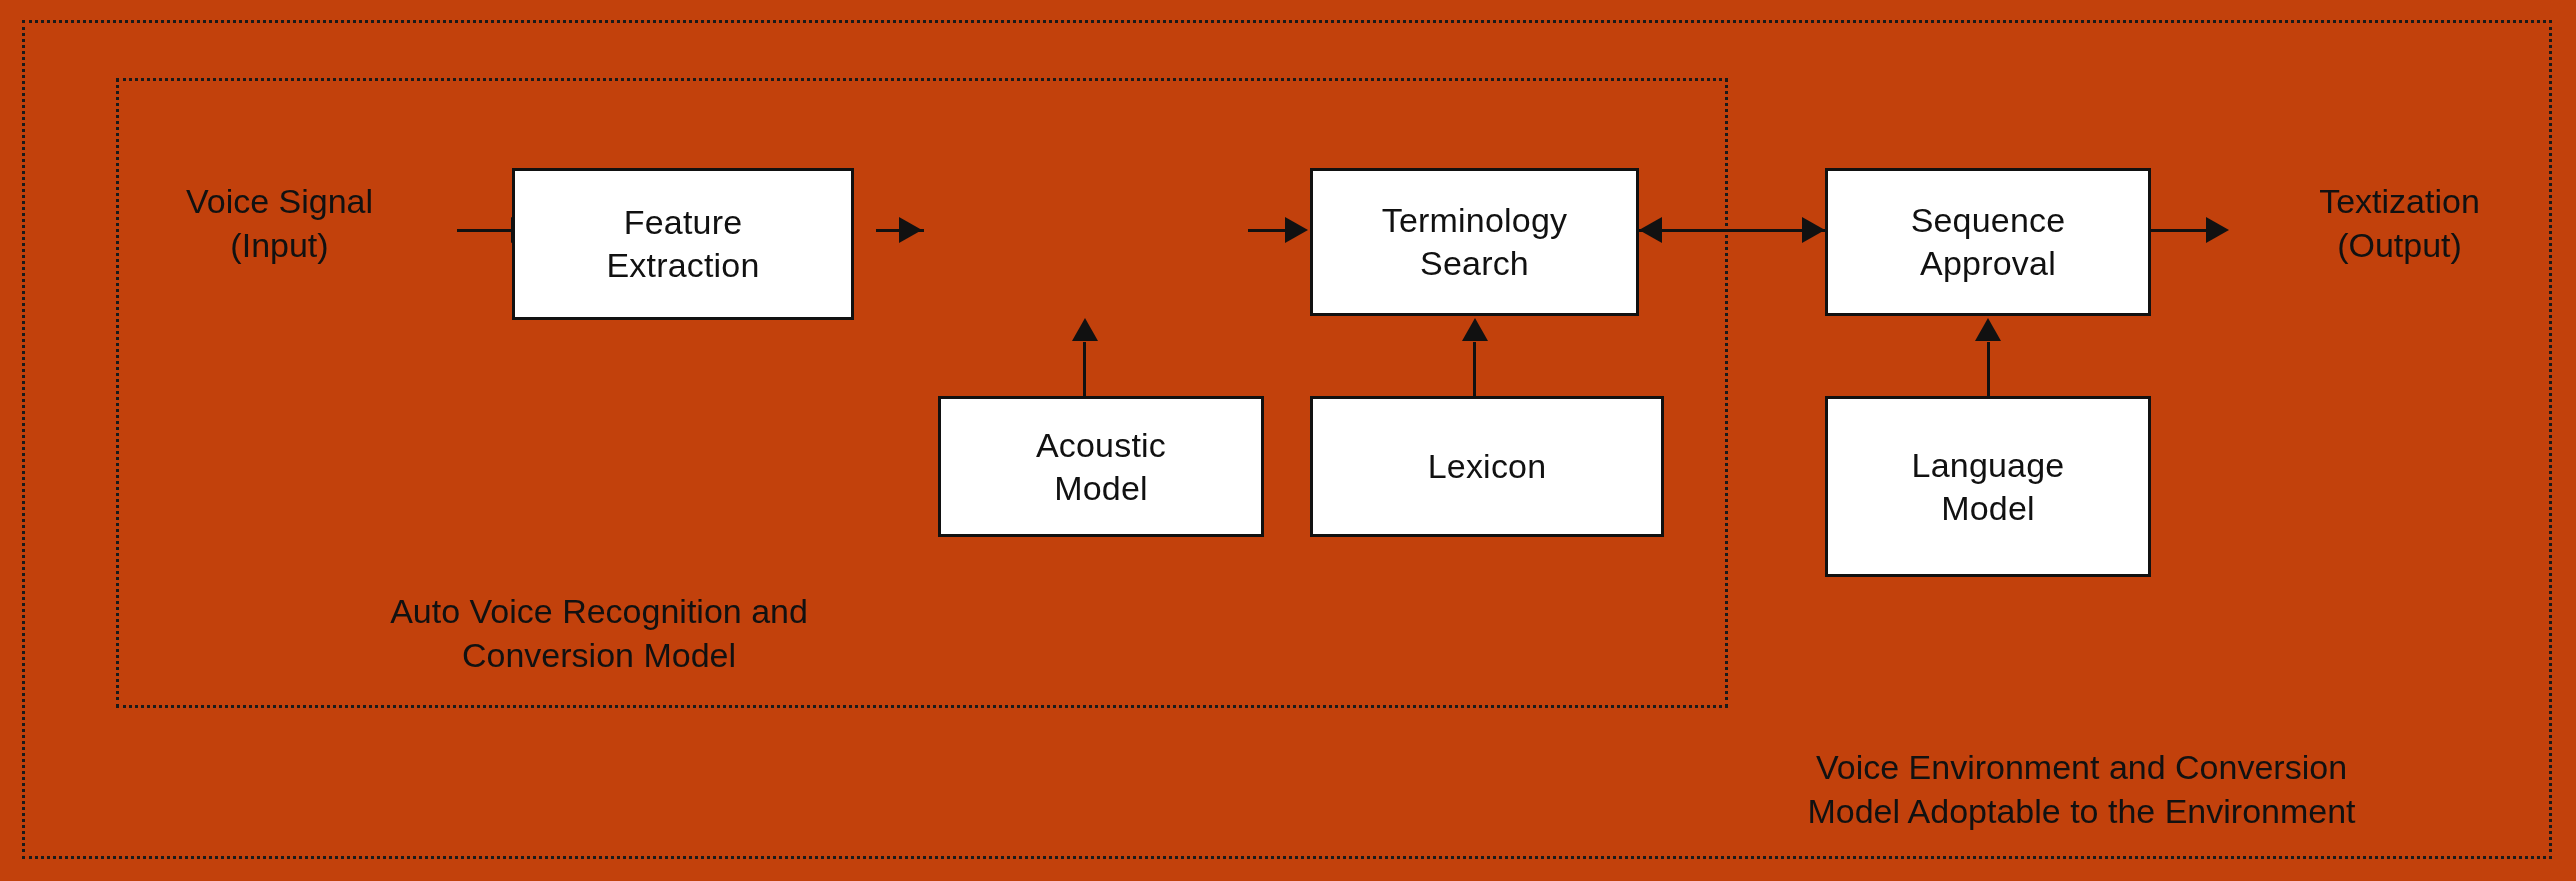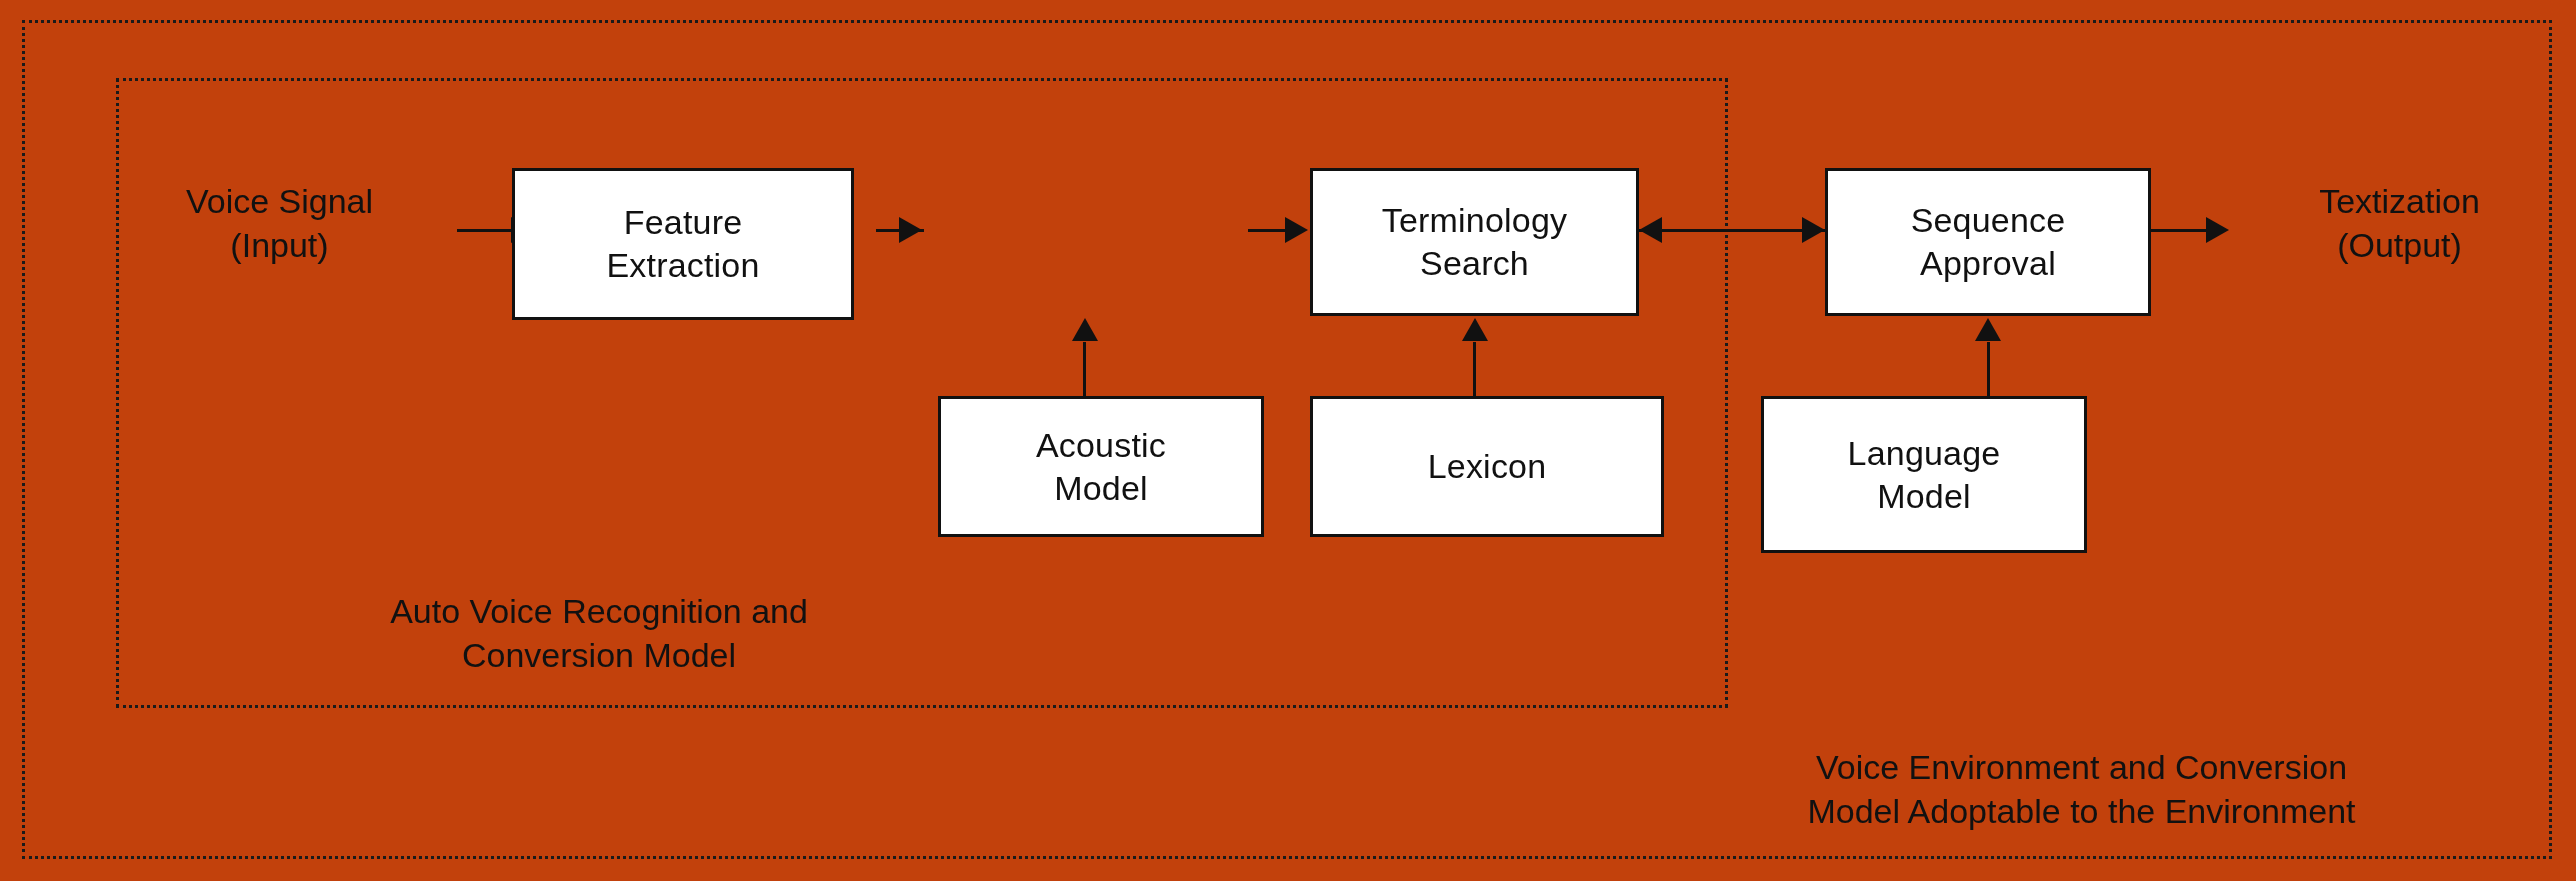--- a/index.html
+++ b/index.html
@@ -148,21 +148,21 @@
   <div class="arrow-up" style="left:1072px; top:318px;"></div>
   <div class="node" style="left:922px; top:396px; width:326px; height:141px;margin-left:16px;">Acoustic
 Model</div>
 
   <div class="vline" style="left:1473px; top:342px; height:56px;"></div>
   <div class="arrow-up" style="left:1462px; top:318px;"></div>
   <div class="node" style="left:1310px; top:396px; width:354px; height:141px;">Lexicon</div>
 
   <div class="vline" style="left:1987px; top:342px; height:56px;"></div>
   <div class="arrow-up" style="left:1975px; top:318px;"></div>
-  <div class="node" style="left:1761px; top:396px; width:326px; height:157px;">Language
+  <div class="node" style="left:1825px; top:396px; width:326px; height:181px;">Language
 Model</div>
 
   <div class="freetext left-al" style="left:172px; top:590px; width:854px;text-align:center;">Auto Voice Recognition and
 Conversion Model</div>
 
   <div class="freetext" style="left:1670px; top:746px; width:823px; text-align:center;">Voice Environment and Conversion
 Model Adoptable to the Environment</div>
 
 </div>
 

